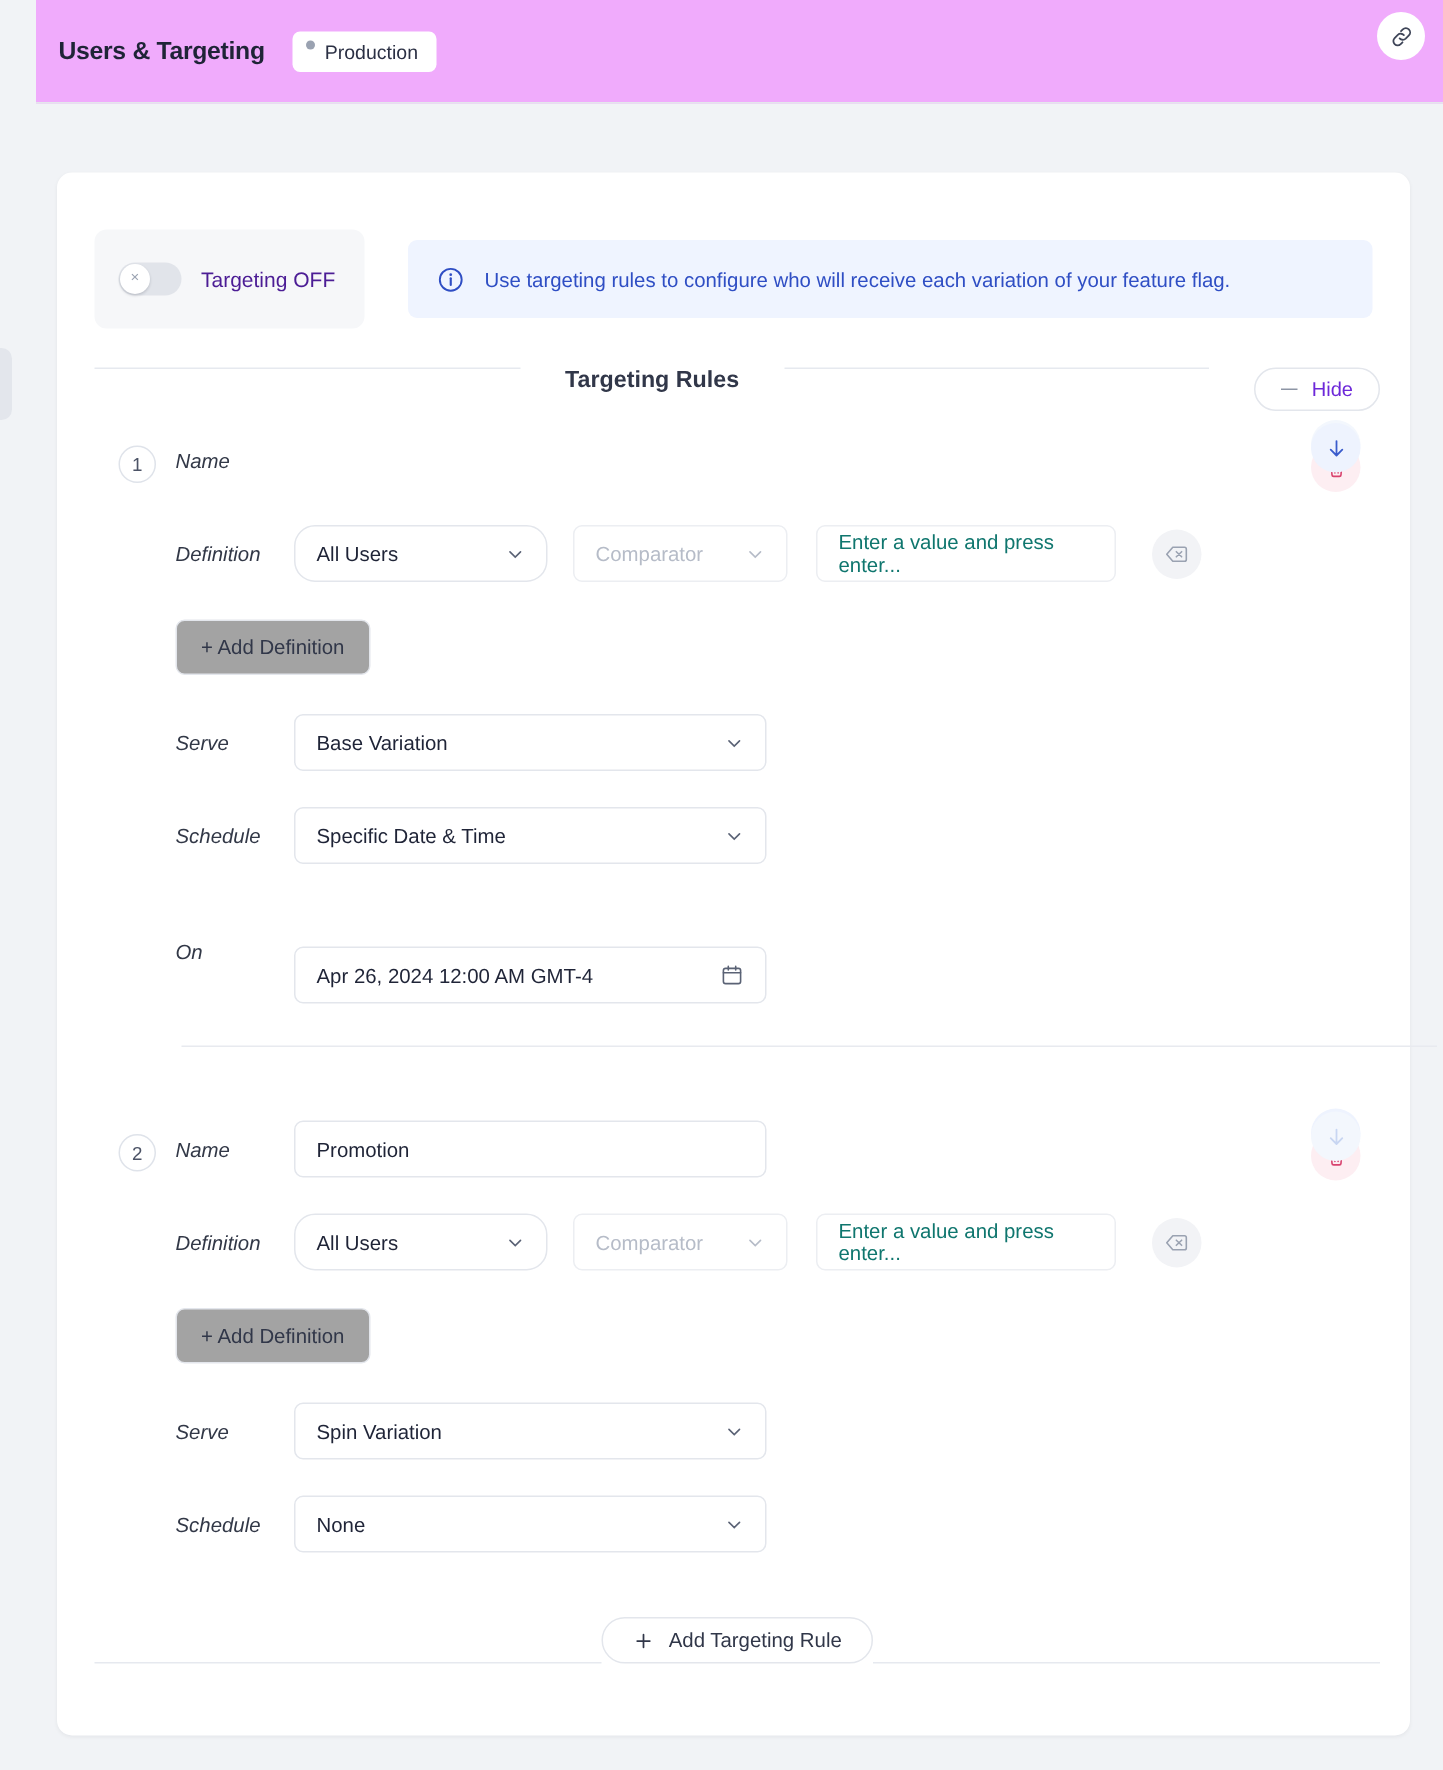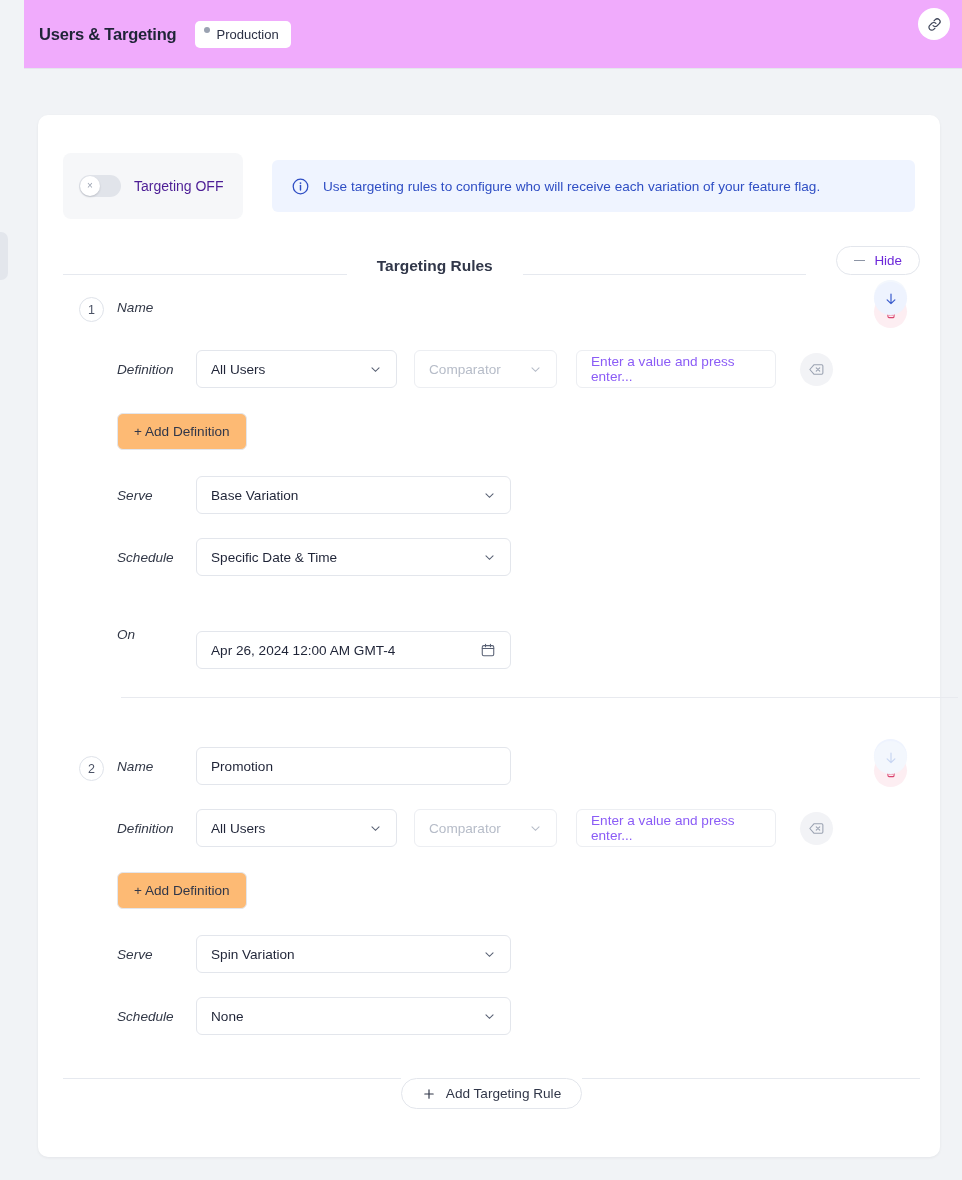--- a/index.html
+++ b/index.html
@@ -78,21 +78,21 @@
     position: absolute; left: 234px; top: 45px;
     width: 643px; height: 52px;
     background: #eff4ff; border-radius: 6px;
     display: flex; align-items: center; padding-left: 19px; gap: 13px;
   }
   .info-text { font-size: 13.6px; color: #2f4ec4; }
 
   
   .section-head {
     position: absolute; left: 25px; top: 130px; width: 857px; height: 30px;
-    display: flex; align-items: flex-end; gap: 30px;
+    display: flex; align-items: flex-start; gap: 30px;
   }
   .rule-line { flex: 1; height: 1px; background: #e6e9ef; }
   .section-title { font-size: 15.5px; font-weight: bold; color: #313749; white-space: nowrap; }
   .hide-btn {
     border: 1px solid #e3e6ec; background: #fff; border-radius: 16px;
     height: 29px; padding: 0 17px;
     display: flex; align-items: center; gap: 9px;
     font-size: 13.4px; color: #6d28d9; cursor: pointer; flex: none;
     font-family: "Liberation Sans", sans-serif;
   }
@@ -117,37 +117,37 @@
   }
 
   .input, .select {
     height: 38px; border: 1px solid #e3e6ec; border-radius: 6px;
     background: #fff; font-size: 13.6px; color: #1f2437;
     display: flex; align-items: center; padding: 0 14px;
     font-family: "Liberation Sans", sans-serif;
   }
   .input.name { width: 315px; }
   .select { justify-content: space-between; cursor: pointer; }
-  .select.def { width: 201px; }
+  .select.def { width: 169px; border-radius: 14px; }
   .select.wide { width: 315px; }
   .select.cmp { width: 143px; margin-left: 17px; color: #b6bcc8; border-color: #eceef2; }
   .select.cmp .chev path { stroke: #b6bcc8; }
   .input.value {
-    width: 200px; margin-left: 19px; color: #8b5cf6; border-color: #eceef2;
+    width: 200px; margin-left: 19px; color: #0f766e; border-color: #eceef2;
   }
   .input.date { width: 315px; justify-content: space-between; margin-top: 32px; }
 
   .clear-btn {
     margin-left: 24px; width: 33px; height: 33px; border-radius: 50%;
     background: #f2f3f6; border: none; cursor: pointer;
     display: flex; align-items: center; justify-content: center; flex: none;
   }
   .add-def {
     margin-left: 79px; height: 37px; padding: 0 16px;
-    border: 1px solid #e3e6ec; border-radius: 6px; background: #fdba74;
+    border: 1px solid #e3e6ec; border-radius: 6px; background: #a3a3a3;
     font-size: 13.6px; color: #313749; cursor: pointer;
     display: inline-flex; align-items: center;
     font-family: "Liberation Sans", sans-serif;
   }
   .add-def-row { margin-top: 20px; }
 
   
   .trash-btn {
     position: absolute; right: 33px;
     width: 33px; height: 33px; border-radius: 50%;
@@ -163,21 +163,21 @@
   .move-btn.disabled { background: #f3f7fd; }
   .move-btn.disabled svg path, .move-btn.disabled svg line { stroke: #c8d6f2; }
 
   .rule-divider {
     margin: 28px 0 0 83px; width: 837px; height: 1px; background: #e8eaef;
   }
 
   
   .footer {
     position: absolute; left: 25px; bottom: 48px; width: 857px;
-    display: flex; align-items: flex-start; gap: 0;
+    display: flex; align-items: flex-end; gap: 0;
   }
   .add-rule-btn {
     border: 1px solid #e3e6ec; background: #fff; border-radius: 18px;
     height: 31px; padding: 0 20px;
     display: flex; align-items: center; gap: 10px;
     font-size: 13.6px; color: #313749; cursor: pointer; flex: none;
     font-family: "Liberation Sans", sans-serif;
   }
   .footer .rule-line:first-child { margin-right: 0; }
 </style>

